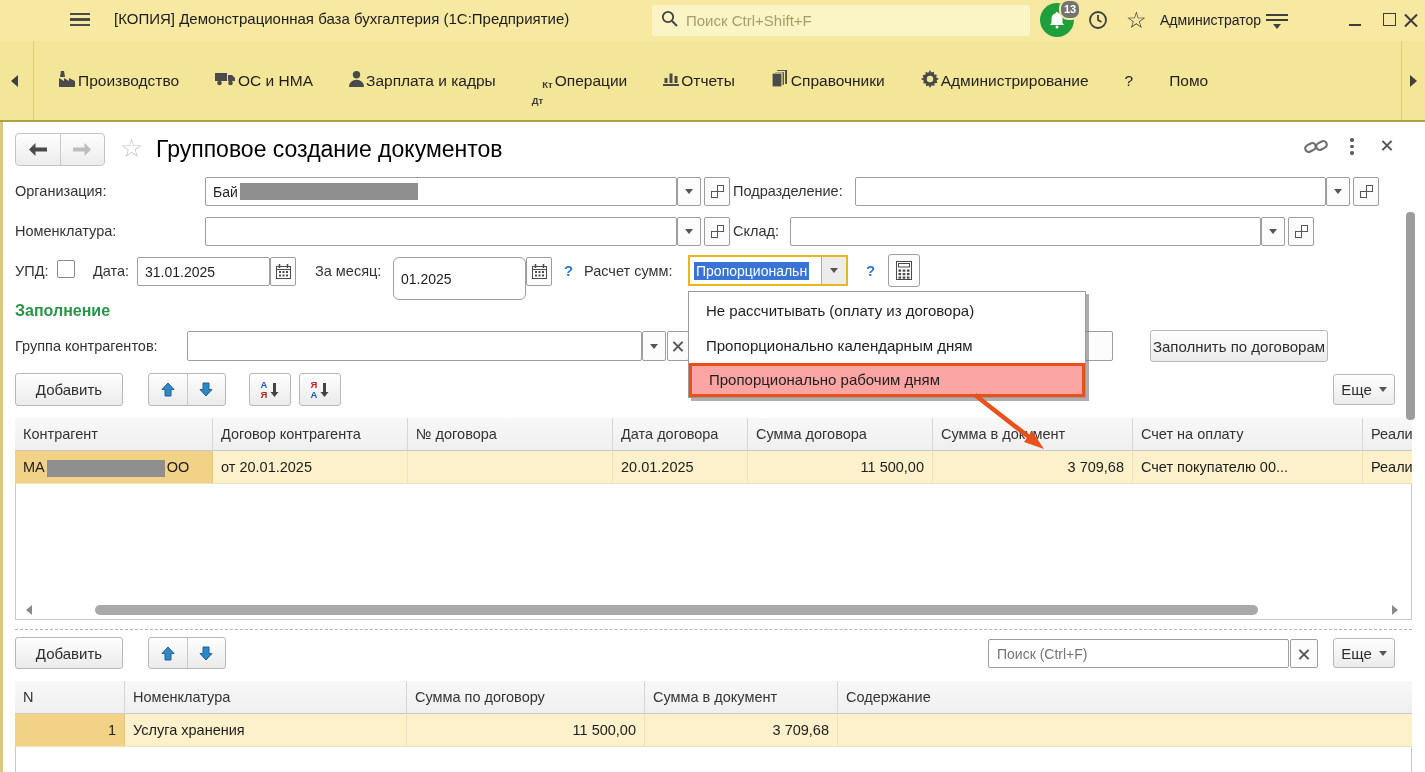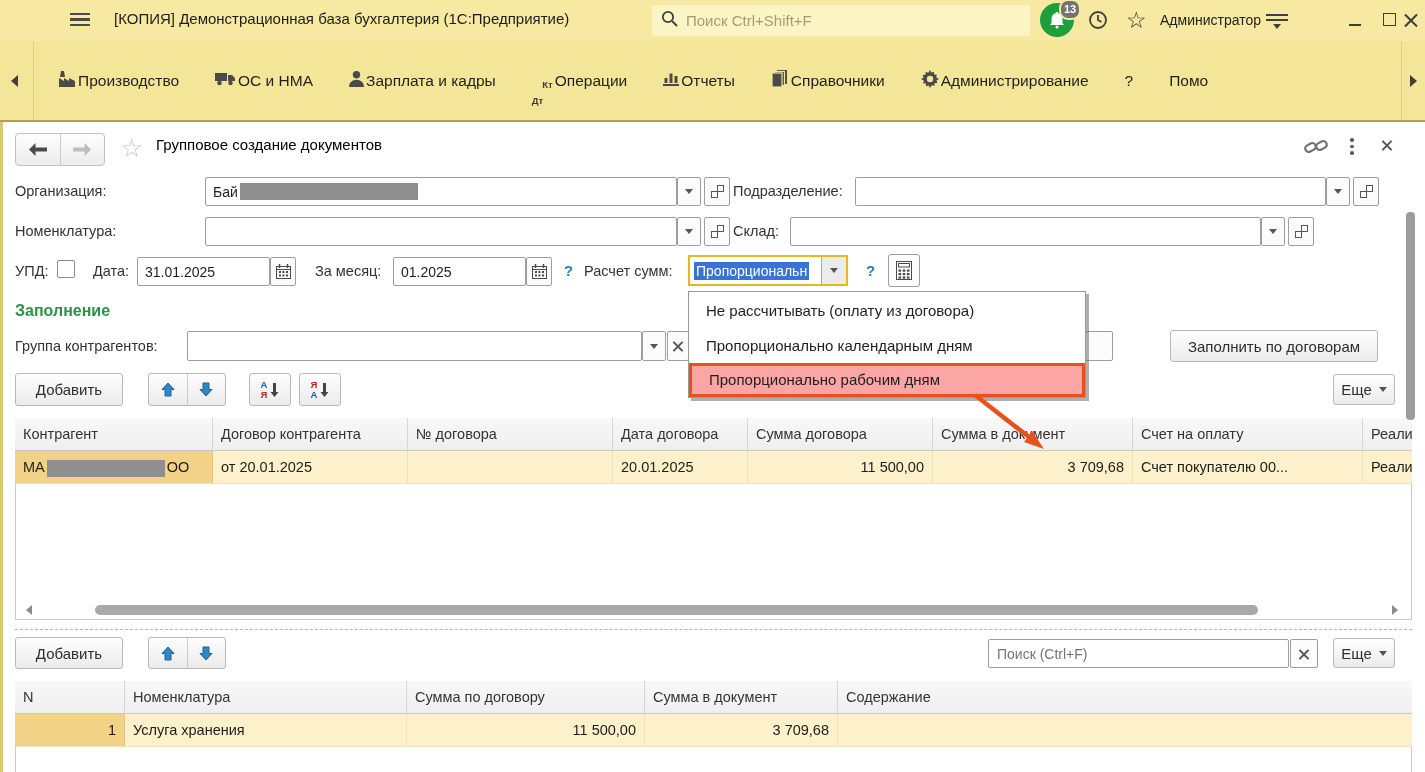--- a/index.html
+++ b/index.html
@@ -39,21 +39,21 @@
   .dtkt b{position:absolute;left:0;top:0;font-weight:bold;margin-top:24px;}
   .dtkt i{position:absolute;right:0;bottom:0;font-style:normal;font-weight:bold;}
   .menusep{left:1401px;top:41px;width:1px;height:79px;background:#dbce7c;}
   
   .leftframe{left:0;top:122px;width:3px;height:650px;background:#d9ca79;}
   .navbtns{left:15px;top:133px;width:90px;height:33px;border:1px solid #c3c3c3;border-radius:4px;
            background:linear-gradient(#fefefe,#ececec);display:flex;}
   .navbtns .half{flex:1;display:flex;align-items:center;justify-content:center;}
   .navbtns .half:first-child{border-right:1px solid #c9c9c9;}
   .favstar{left:120px;top:133px;font-size:26px;color:#c7c7c7;}
-  .formtitle{left:156px;top:136px;font-size:15px;color:#000;}
+  .formtitle{left:156px;top:136px;font-size:23px;color:#000;}
   .kebab{left:1350px;top:138px;width:4px;}
   .kebab i{display:block;width:3.6px;height:3.6px;border-radius:50%;background:#5a5a5a;margin-bottom:3px;}
   
   .lbl{font-size:14.5px;color:#333;white-space:nowrap;}
   .field{border:1px solid #9e9e9e;background:#fff;border-radius:2px;display:flex;align-items:center;
          padding-left:7px;font-size:14px;color:#1e1e1e;}
   .drop{border:1px solid #9e9e9e;background:#fcfcfc;border-radius:2px;display:flex;align-items:center;justify-content:center;}
   .caret{width:0;height:0;border-left:4.5px solid transparent;border-right:4.5px solid transparent;border-top:5.5px solid #555;}
   .openico{position:relative;width:13px;height:13px;display:inline-block;}
   .openico span{position:absolute;width:7px;height:7px;border:1.4px solid #555;background:#fff;box-sizing:border-box;}
@@ -315,21 +315,21 @@
           <rect x="3" y="7" width="2" height="2"></rect>
           <rect x="6.5" y="7" width="2" height="2"></rect>
           <rect x="10" y="7" width="2" height="2"></rect>
           <rect x="3" y="10.5" width="2" height="2"></rect>
           <rect x="6.5" y="10.5" width="2" height="2"></rect>
           <rect x="10" y="10.5" width="2" height="2"></rect>
         </g>
       </svg>
   </div>
   <div class="abs lbl" style="left:315px;top:263px;">За месяц:</div>
-  <div class="abs field" style="left:393px;top:257px;width:133px;height:29px;">
+  <div class="abs field" style="left:393px;top:257px;width:133px;height:43px;border-radius:6px;">
       <span>01.2025</span>
     </div>
   <div class="abs drop" style="left:526px;top:257px;width:26px;height:29px;">
     <svg width="15" height="15">
         <rect x="0.5" y="2.5" width="14" height="12" fill="none" stroke="#4a4a4a"></rect>
         <path d="M0.5 5.5h14" stroke="#4a4a4a"></path>
         <path d="M3.5 0v4M11.5 0v4" stroke="#4a4a4a" stroke-width="1.5"></path>
         <g fill="#4a4a4a">
           <rect x="3" y="7" width="2" height="2"></rect>
           <rect x="6.5" y="7" width="2" height="2"></rect>
@@ -374,21 +374,21 @@
   <div class="abs field" style="left:187px;top:331px;width:455px;height:30px;">
       <span></span>
     </div>
   <div class="abs drop" style="left:642px;top:331px;width:24px;height:30px;">
       <span class="caret"></span>
     </div>
   <div class="abs drop" style="left:667px;top:331px;width:22px;height:30px;color:#777;font-size:15px;">
       <span class="xicon xsmall" style="position:relative;width:12px;height:12px;"></span>
     </div>
   <div class="abs drop" style="left:1085px;top:331px;width:28px;height:30px;"></div>
-  <div class="abs btn" style="left:1150px;top:330px;width:208px;height:32px;margin-left:20px;">
+  <div class="abs btn" style="left:1150px;top:330px;width:178px;height:32px;">
       <span>Заполнить по договорам</span>
     </div>
 
   <div class="abs btn" style="left:15px;top:373px;width:108px;height:33px;">
       <span>Добавить</span>
     </div>
   <div class="abs btn" style="left:148px;top:373px;width:78px;height:33px;padding:0;gap:0;">
     <span style="flex:1;display:flex;align-items:center;justify-content:center;border-right:1px solid #c9c9c9;height:100%;">
       <svg width="14" height="15">
           <path fill="#2f87c6" stroke="#1f6296" d="M7 1l6 6.5H10V14H4V7.5H1z"></path>

